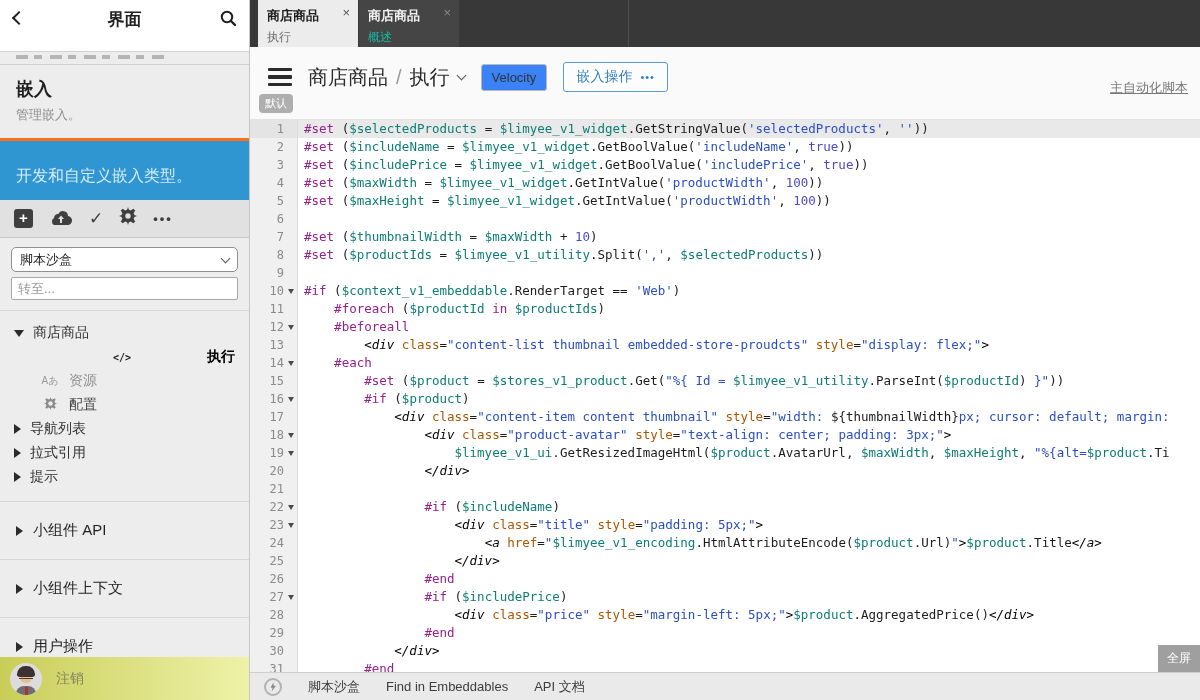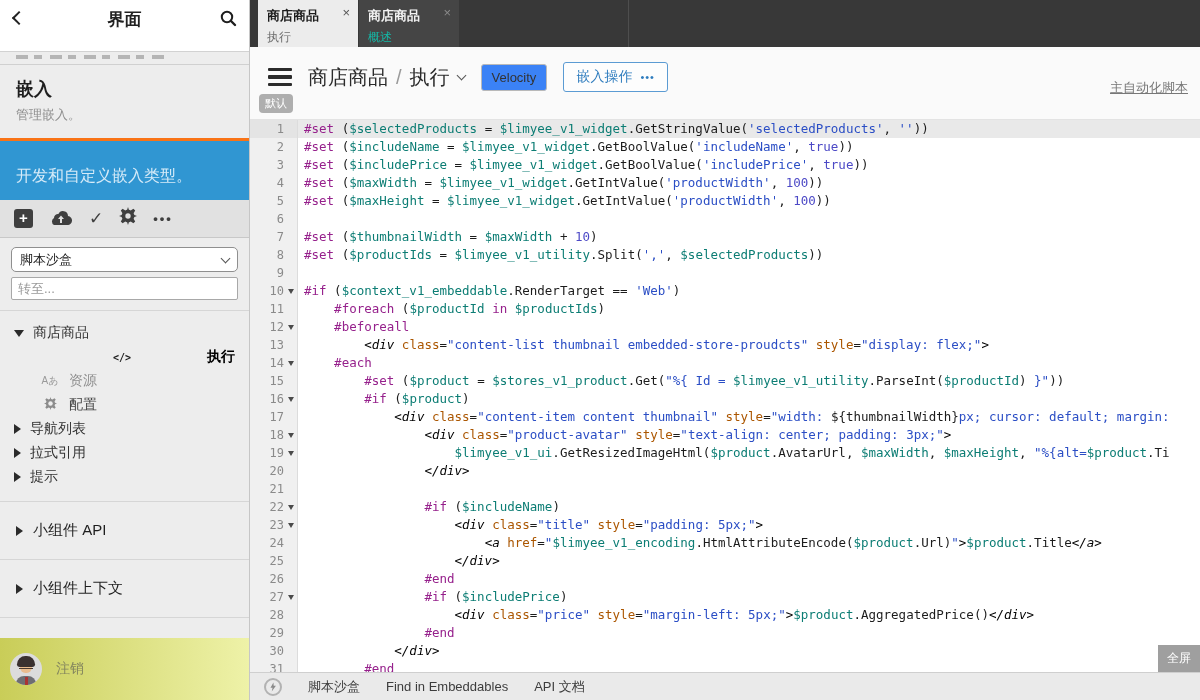--- a/index.html
+++ b/index.html
@@ -32,21 +32,21 @@
   .tree-row { display:flex; align-items:center; height:24px; gap:9px; font-size:14px; color:#333; }
   .tree-child { padding-left:26px; }
   .tree-child .lbl { color:#444; }
   .tree-child.sel .lbl { color:#000; font-weight:bold; }
   .tri-down { width:0; height:0; border-left:5px solid transparent; border-right:5px solid transparent; border-top:7px solid #2b2b2b; }
   .tri-right { width:0; height:0; border-top:5px solid transparent; border-bottom:5px solid transparent; border-left:7px solid #2b2b2b; }
   .tree-ic { width:20px; color:#8c8c8c; font-size:12px; text-align:center; flex:none; }
   .tree-ic.code { font-family:"DejaVu Sans Mono",monospace; font-size:10px; font-weight:bold; }
   .tree-ic.loc { font-size:10px; color:#9a9a9a; }
   .sb-cat { height:58px; border-bottom:1px solid #d6d6d6; display:flex; align-items:center; gap:10px; padding:0 16px; font-size:15px; color:#1e1e1e; }
-  .sb-footer { position:absolute; bottom:0; left:0; width:100%; height:62px; background:linear-gradient(90deg,#c9cd58,#eef2a8); display:flex; align-items:center; }
+  .sb-footer { position:absolute; bottom:0; left:0; width:100%; height:43px; background:linear-gradient(90deg,#c9cd58,#eef2a8); display:flex; align-items:center; }
   .avatar { width:32px; height:32px; border-radius:50%; background:#dcdcdc; margin-left:10px; position:relative; overflow:hidden; flex:none; }
   .avatar .hair { position:absolute; top:3px; left:7px; width:18px; height:11px; background:#3a3130; border-radius:9px 9px 3px 3px; }
   .avatar .face { position:absolute; top:7px; left:10px; width:12px; height:13px; background:#e9bc8f; border-radius:45%; }
   .avatar .glasses { position:absolute; top:12px; left:9px; width:14px; height:4px; border-bottom:1.5px solid #4a3a30; }
   .avatar .body { position:absolute; bottom:-2px; left:6px; width:20px; height:11px; background:#6e6e72; border-radius:8px 8px 0 0; }
   .avatar .tie { position:absolute; bottom:0; left:14.5px; width:3px; height:8px; background:#a33; }
   .logout { margin-left:14px; font-size:14px; color:#83855e; }
 
   
   .main { position:absolute; left:250px; top:0; width:950px; height:700px; }

